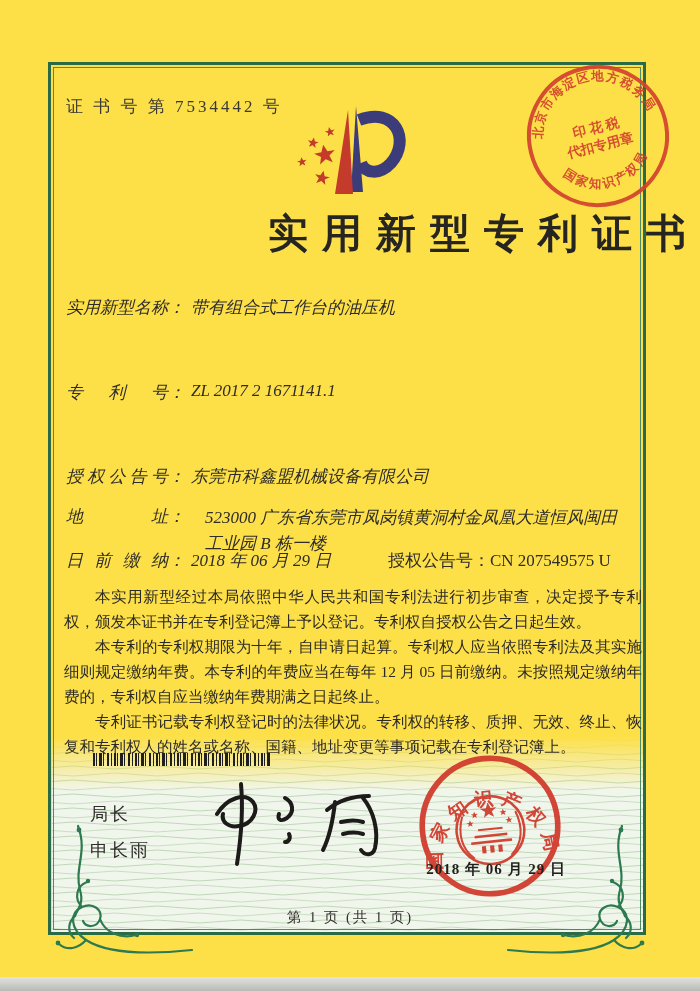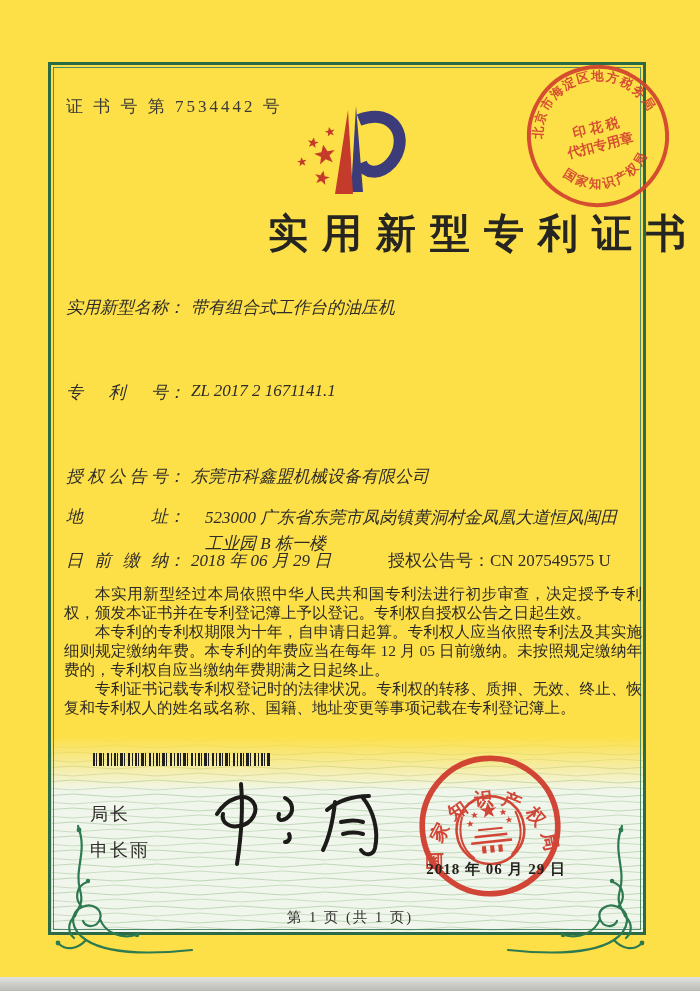--- a/index.html
+++ b/index.html
@@ -53,21 +53,21 @@
     display:inline-block; width:102px; text-align:justify; text-align-last:justify;
     vertical-align:top;
   }
   .field-colon { vertical-align:top; }
   .field-value { margin-left:6px; vertical-align:top; }
   .addr-lines { display:inline-block; margin-left:20px; line-height:26px; white-space:normal; width:440px; vertical-align:top; }
   .grant-right { position:absolute; left:388px; top:549px; font-size:17px; white-space:nowrap; }
   
   .body-text {
     position:absolute; left:64px; top:584px; width:578px;
-    font-size:15.5px; line-height:19px; text-align:justify; color:#2c2a27;
+    font-size:15.5px; line-height:25px; text-align:justify; color:#2c2a27;
   }
   .body-text p { text-indent:2em; }
   
   .barcode {
     position:absolute; left:93px; top:753px; width:178px; height:13px;
     background:repeating-linear-gradient(90deg,
       #1f1f1f 0 2px, transparent 2px 3px,
       #1f1f1f 3px 4px, transparent 4px 6px,
       #1f1f1f 6px 9px, transparent 9px 10px,
       #1f1f1f 10px 11px, transparent 11px 14px,

